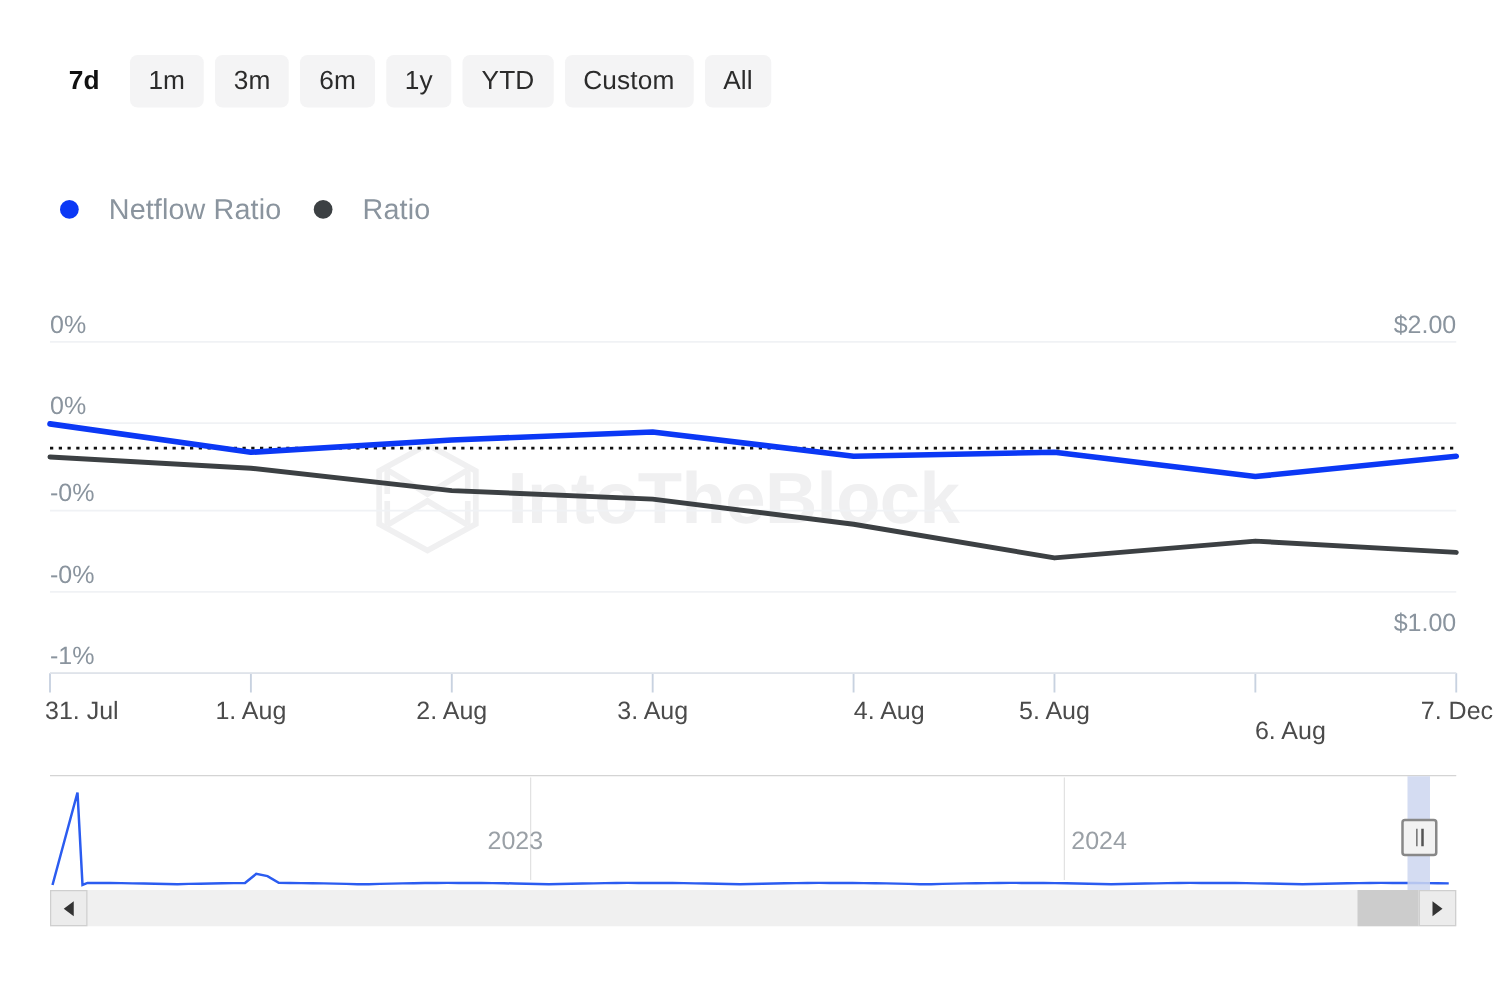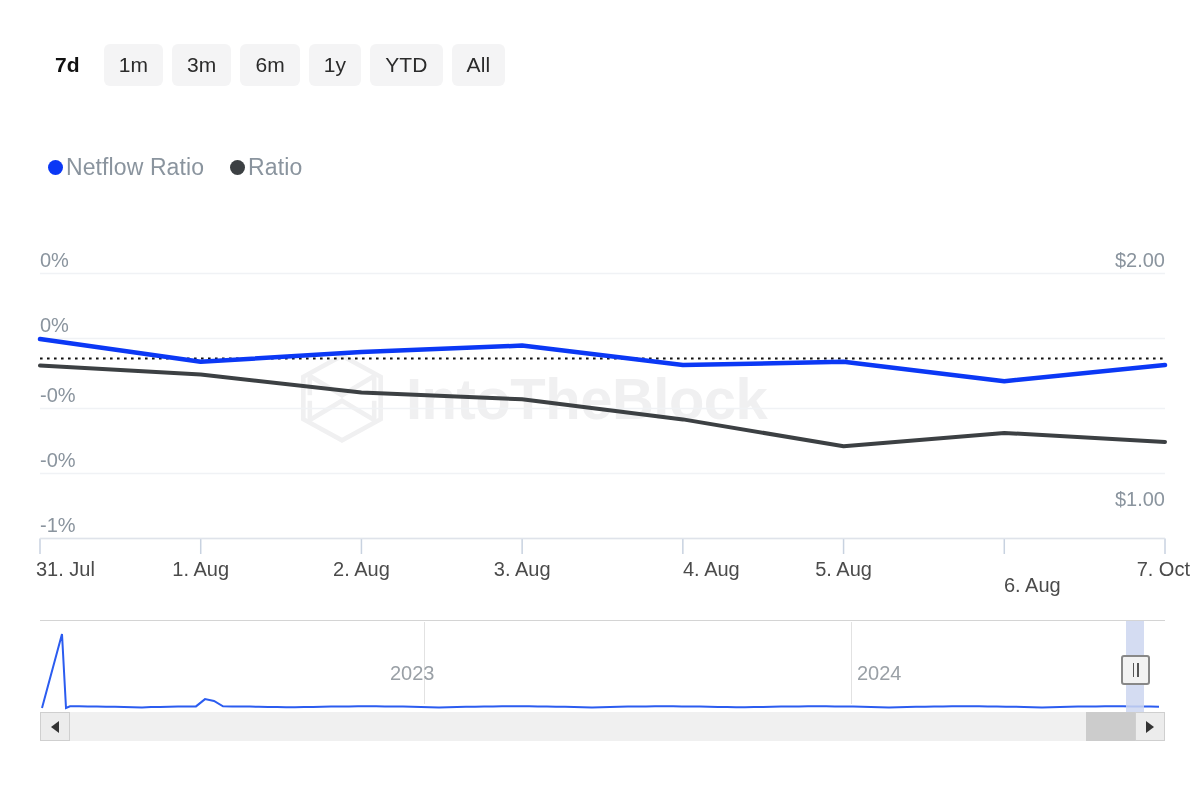--- a/index.html
+++ b/index.html
@@ -53,21 +53,21 @@
     left: 48px;
     top: 132px;
     display: flex;
     align-items: center;
     gap: 26px;
     height: 36px;
   }
   .legend-item {
     display: flex;
     align-items: center;
-    gap: 3px;
+    gap: 24px;
     cursor: pointer;
     margin-top: 34px;
   }
   .legend-dot {
     width: 15px;
     height: 15px;
     border-radius: 50%;
     flex: 0 0 auto;
   }
   .legend-label {
@@ -229,20 +229,21 @@
 </head>
 <body>
 
 <div id="range-selector">
   <div class="range-btn active">7d</div>
   <div class="range-btn">1m</div>
   <div class="range-btn">3m</div>
   <div class="range-btn">6m</div>
   <div class="range-btn">1y</div>
   <div class="range-btn">YTD</div>
+  <div class="range-btn">Custom</div>
   <div class="range-btn">All</div>
 </div>
 
 <div id="legend">
   <div class="legend-item">
     <span class="legend-dot" style="background:#0b38f5"></span>
     <span class="legend-label">Netflow Ratio</span>
   </div>
   <div class="legend-item">
     <span class="legend-dot" style="background:#3c4043"></span>
@@ -299,21 +300,21 @@
 <div class="axis-label right" style="right:35px; top:488px;">$1.00</div>
 
 <div id="xlabels">
     <div class="xaxis-label" style="top: 558px; left: 36px;">31. Jul</div>
     <div class="xaxis-label" style="top: 558px; left: 172.355px;">1. Aug</div>
     <div class="xaxis-label" style="top: 558px; left: 333.069px;">2. Aug</div>
     <div class="xaxis-label" style="top: 558px; left: 493.783px;">3. Aug</div>
     <div class="xaxis-label" style="top: 558px; left: 683px;">4. Aug</div>
     <div class="xaxis-label" style="top: 558px; left: 815.212px;">5. Aug</div>
     <div class="xaxis-label" style="top: 574px; left: 975.926px; margin-left: 28px;">6. Aug</div>
-    <div class="xaxis-label" style="top: 558px; left: 1136.64px;">7. Oct</div>
+    <div class="xaxis-label" style="top: 558px; left: 1136.64px;">7. Dec</div>
   </div>
 
 <div id="navigator">
   <div id="nav-top-line"></div>
   <div class="nav-divider" style="left:384px;"></div>
   <div class="nav-divider" style="left:811px;"></div>
   <span class="nav-year" style="left:350px;">2023</span>
   <span class="nav-year" style="left:817px;">2024</span>
   <svg id="nav-series" width="1125" height="92" style="position:absolute;left:0;top:0;">
     <polyline id="nav-line" fill="none" stroke="#2b5cf0" stroke-width="2" points="2.0,88.0 22.0,14.0 26.0,88.0 30.0,86.3 39.0,86.3 48.0,86.4 57.0,86.5 66.0,86.7 75.0,86.8 84.0,87.0 93.0,87.2 102.0,87.4 111.0,87.1 120.0,87.0 129.0,86.8 138.0,86.6 147.0,86.5 156.0,86.4 165.0,79.1 174.0,80.9 183.0,86.3 192.0,86.4 201.0,86.5 210.0,86.6 219.0,86.7 228.0,86.9 237.0,87.1 246.0,87.3 255.0,87.3 264.0,87.1 273.0,86.9 282.0,86.7 291.0,86.6 300.0,86.4 309.0,86.4 318.0,86.3 327.0,86.3 336.0,86.3 345.0,86.4 354.0,86.5 363.0,86.6 372.0,86.8 381.0,87.0 390.0,87.2 399.0,87.4 408.0,87.2 417.0,87.0 426.0,86.8 435.0,86.7 444.0,86.5 453.0,86.4 462.0,86.3 471.0,86.3 480.0,86.3 489.0,86.3 498.0,86.4 507.0,86.5 516.0,86.7 525.0,86.8 534.0,87.0 543.0,87.2 552.0,87.4 561.0,87.2 570.0,87.0 579.0,86.8 588.0,86.6 597.0,86.5 606.0,86.4 615.0,86.3 624.0,86.3 633.0,86.3 642.0,86.4 651.0,86.5 660.0,86.6 669.0,86.7 678.0,86.9 687.0,87.1 696.0,87.3 705.0,87.3 714.0,87.1 723.0,86.9 732.0,86.7 741.0,86.6 750.0,86.5 759.0,86.4 768.0,86.3 777.0,86.3 786.0,86.3 795.0,86.4 804.0,86.5 813.0,86.6 822.0,86.8 831.0,87.0 840.0,87.2 849.0,87.4 858.0,87.2 867.0,87.0 876.0,86.8 885.0,86.7 894.0,86.5 903.0,86.4 912.0,86.3 921.0,86.3 930.0,86.3 939.0,86.3 948.0,86.4 957.0,86.5 966.0,86.7 975.0,86.8 984.0,87.0 993.0,87.2 1002.0,87.4 1011.0,87.2 1020.0,87.0 1029.0,86.8 1038.0,86.6 1047.0,86.5 1056.0,86.4 1065.0,86.3 1074.0,86.3 1083.0,86.3 1092.0,86.4 1101.0,86.5 1110.0,86.6 1119.0,86.7"></polyline>

